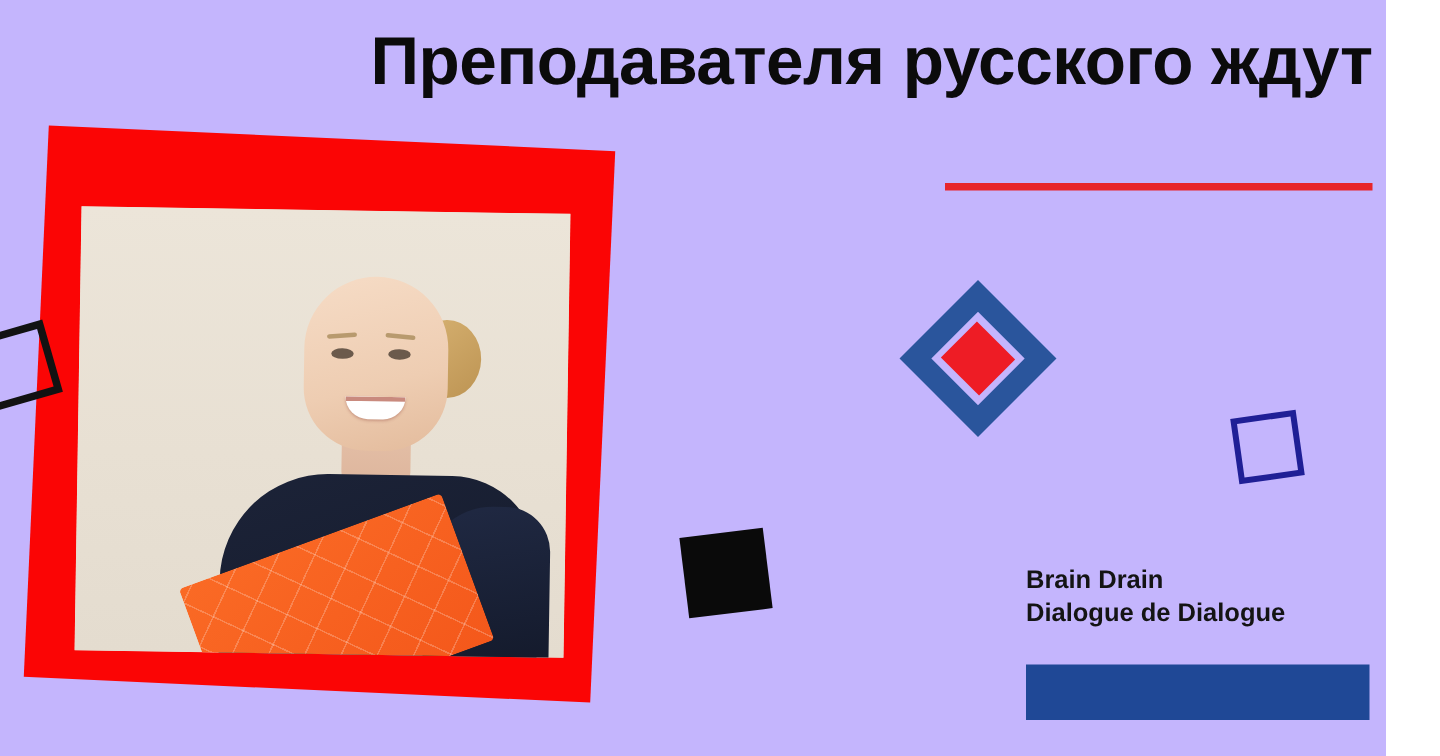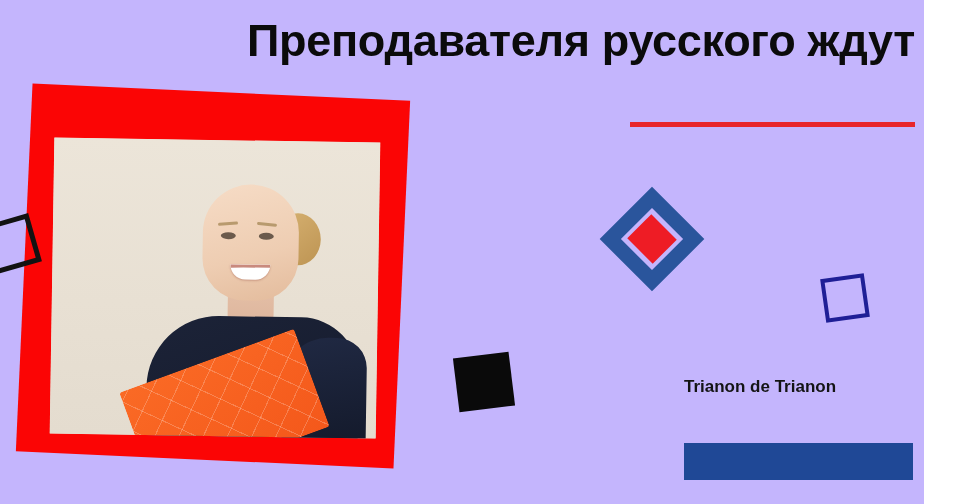--- a/index.html
+++ b/index.html
@@ -294,17 +294,18 @@
     </div>
   </div>
 
   <div id="shape-left-outline"></div>
   <div id="shape-black-square"></div>
   <div id="shape-blue-diamond"></div>
   <div id="shape-red-square"></div>
   <div id="shape-blue-outline"></div>
 
   <div id="brand-block">
-    <div class="brand-line">Trianon de Trianon</div>
+    <div class="brand-line">Brain Drain</div>
+    <div class="brand-line">Dialogue de Dialogue</div>
   </div>
   <div id="brand-bar"></div>
 
 </div>
 
 </body></html>

